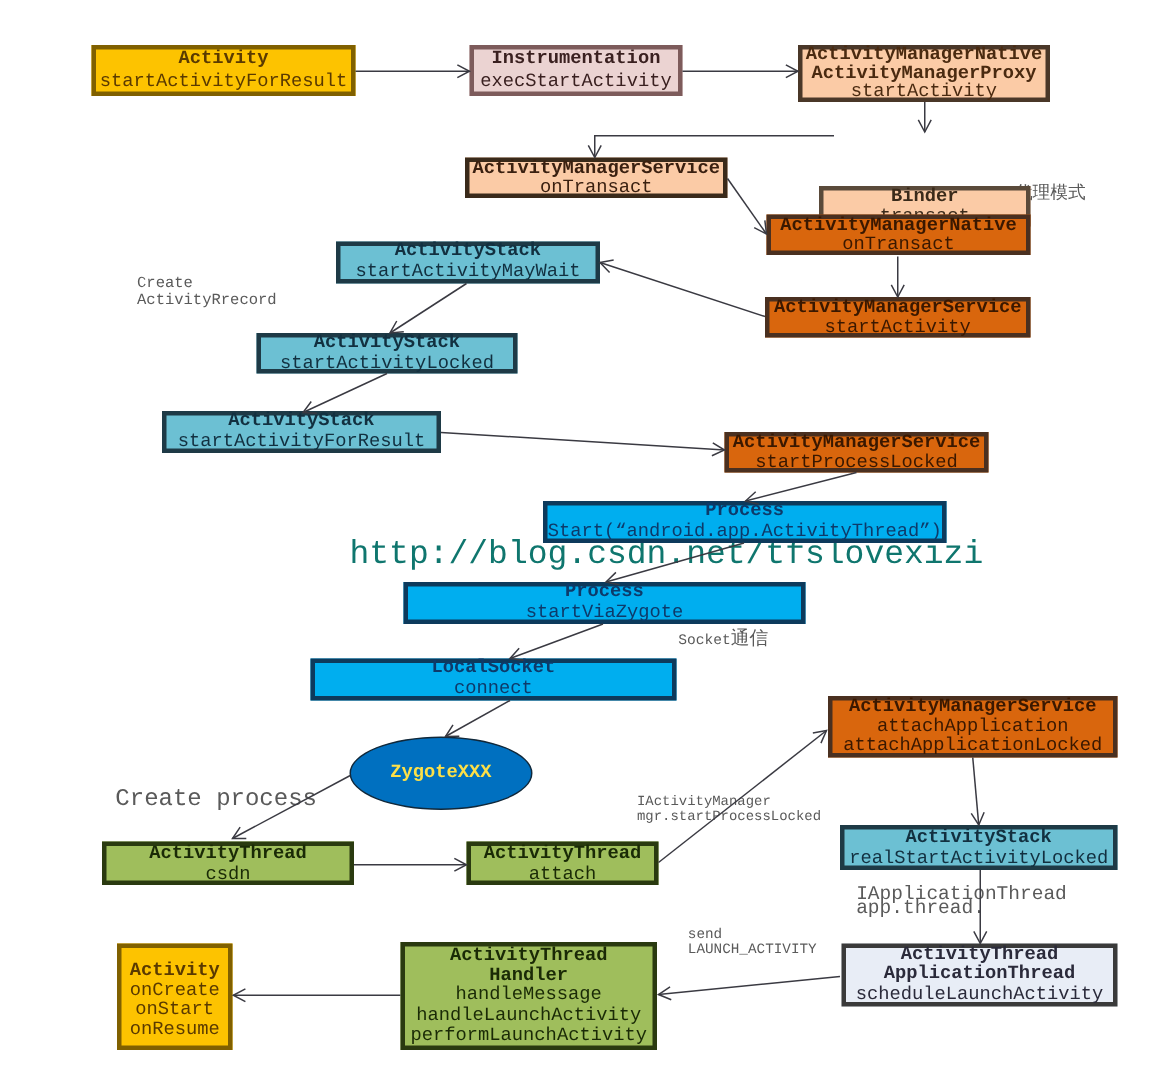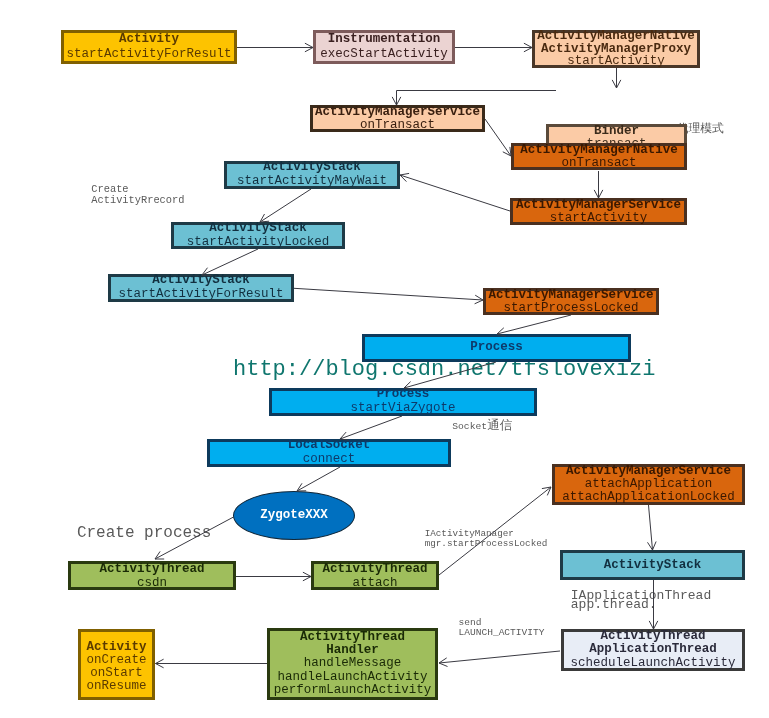--- a/index.html
+++ b/index.html
@@ -108,47 +108,49 @@
 <div class="node" style="left: 108px; top: 274px; width: 186px; height: 28px; line-height: 13.6px; background-color: rgb(108, 192, 211); border-color: rgb(30, 58, 70); color: rgb(18, 48, 64);">
       <span class="l b">ActivityStack</span>
       <span class="l">startActivityForResult</span>
     </div>
 <div class="node" style="left: 483px; top: 288px; width: 176px; height: 27px; line-height: 13px; background-color: rgb(217, 102, 13); border-color: rgb(74, 48, 32); color: rgb(58, 24, 0);">
       <span class="l b">ActivityManagerService</span>
       <span class="l">startProcessLocked</span>
     </div>
 <div class="node" style="left: 362px; top: 334px; width: 269px; height: 28px; line-height: 13.6px; background-color: rgb(0, 174, 239); border-color: rgb(13, 58, 92); color: rgb(13, 58, 106);">
       <span class="l b">Process</span>
+      <span class="l">Start(“android.app.ActivityThread”)</span>
     </div>
 <div class="node" style="left: 269px; top: 388px; width: 268px; height: 28px; line-height: 13.6px; background-color: rgb(0, 174, 239); border-color: rgb(13, 58, 92); color: rgb(13, 58, 106);">
       <span class="l b">Process</span>
       <span class="l">startViaZygote</span>
     </div>
 <div class="node" style="left: 207px; top: 439px; width: 244px; height: 28px; line-height: 13.6px; background-color: rgb(0, 174, 239); border-color: rgb(13, 58, 92); color: rgb(13, 58, 106);">
       <span class="l b">LocalSocket</span>
       <span class="l">connect</span>
     </div>
-<div class="ell" style="left: 233px; top: 491px; width: 122px; height: 49px; line-height: 13px; background-color: rgb(0, 112, 192); border-color: rgb(16, 40, 58); color: #ffffff;">
+<div class="ell" style="left: 233px; top: 491px; width: 122px; height: 49px; line-height: 13px; background-color: rgb(0, 112, 192); border-color: rgb(16, 40, 58); color: #fde047;">
       <span class="l">ZygoteXXX</span>
     </div>
 <div class="node" style="left: 68px; top: 561px; width: 168px; height: 29px; line-height: 14px; background-color: rgb(159, 190, 92); border-color: rgb(42, 58, 16); color: rgb(26, 42, 6);">
       <span class="l b">ActivityThread</span>
       <span class="l">csdn</span>
     </div>
 <div class="node" style="left: 311px; top: 561px; width: 128px; height: 29px; line-height: 14px; background-color: rgb(159, 190, 92); border-color: rgb(42, 58, 16); color: rgb(26, 42, 6);">
       <span class="l b">ActivityThread</span>
       <span class="l">attach</span>
     </div>
 <div class="node" style="left: 552px; top: 464px; width: 193px; height: 41px; line-height: 13.3px; background-color: rgb(217, 102, 13); border-color: rgb(74, 48, 32); color: rgb(58, 24, 0);">
       <span class="l b">ActivityManagerService</span>
       <span class="l">attachApplication</span>
       <span class="l">attachApplicationLocked</span>
     </div>
 <div class="node" style="left: 560px; top: 550px; width: 185px; height: 30px; line-height: 14px; background-color: rgb(108, 192, 211); border-color: rgb(30, 58, 70); color: rgb(18, 48, 64);">
       <span class="l b">ActivityStack</span>
+      <span class="l">realStartActivityLocked</span>
     </div>
 <div class="node" style="left: 561px; top: 629px; width: 184px; height: 42px; line-height: 13.6px; background-color: rgb(232, 237, 246); border-color: rgb(58, 58, 58); color: rgb(42, 42, 58);">
       <span class="l b">ActivityThread</span>
       <span class="l b">ApplicationThread</span>
       <span class="l">scheduleLaunchActivity</span>
     </div>
 <div class="node" style="left: 267px; top: 628px; width: 171px; height: 72px; line-height: 13.3px; background-color: rgb(159, 190, 92); border-color: rgb(42, 58, 16); color: rgb(26, 42, 6);">
       <span class="l b">ActivityThread</span>
       <span class="l b">Handler</span>
       <span class="l">handleMessage</span>

